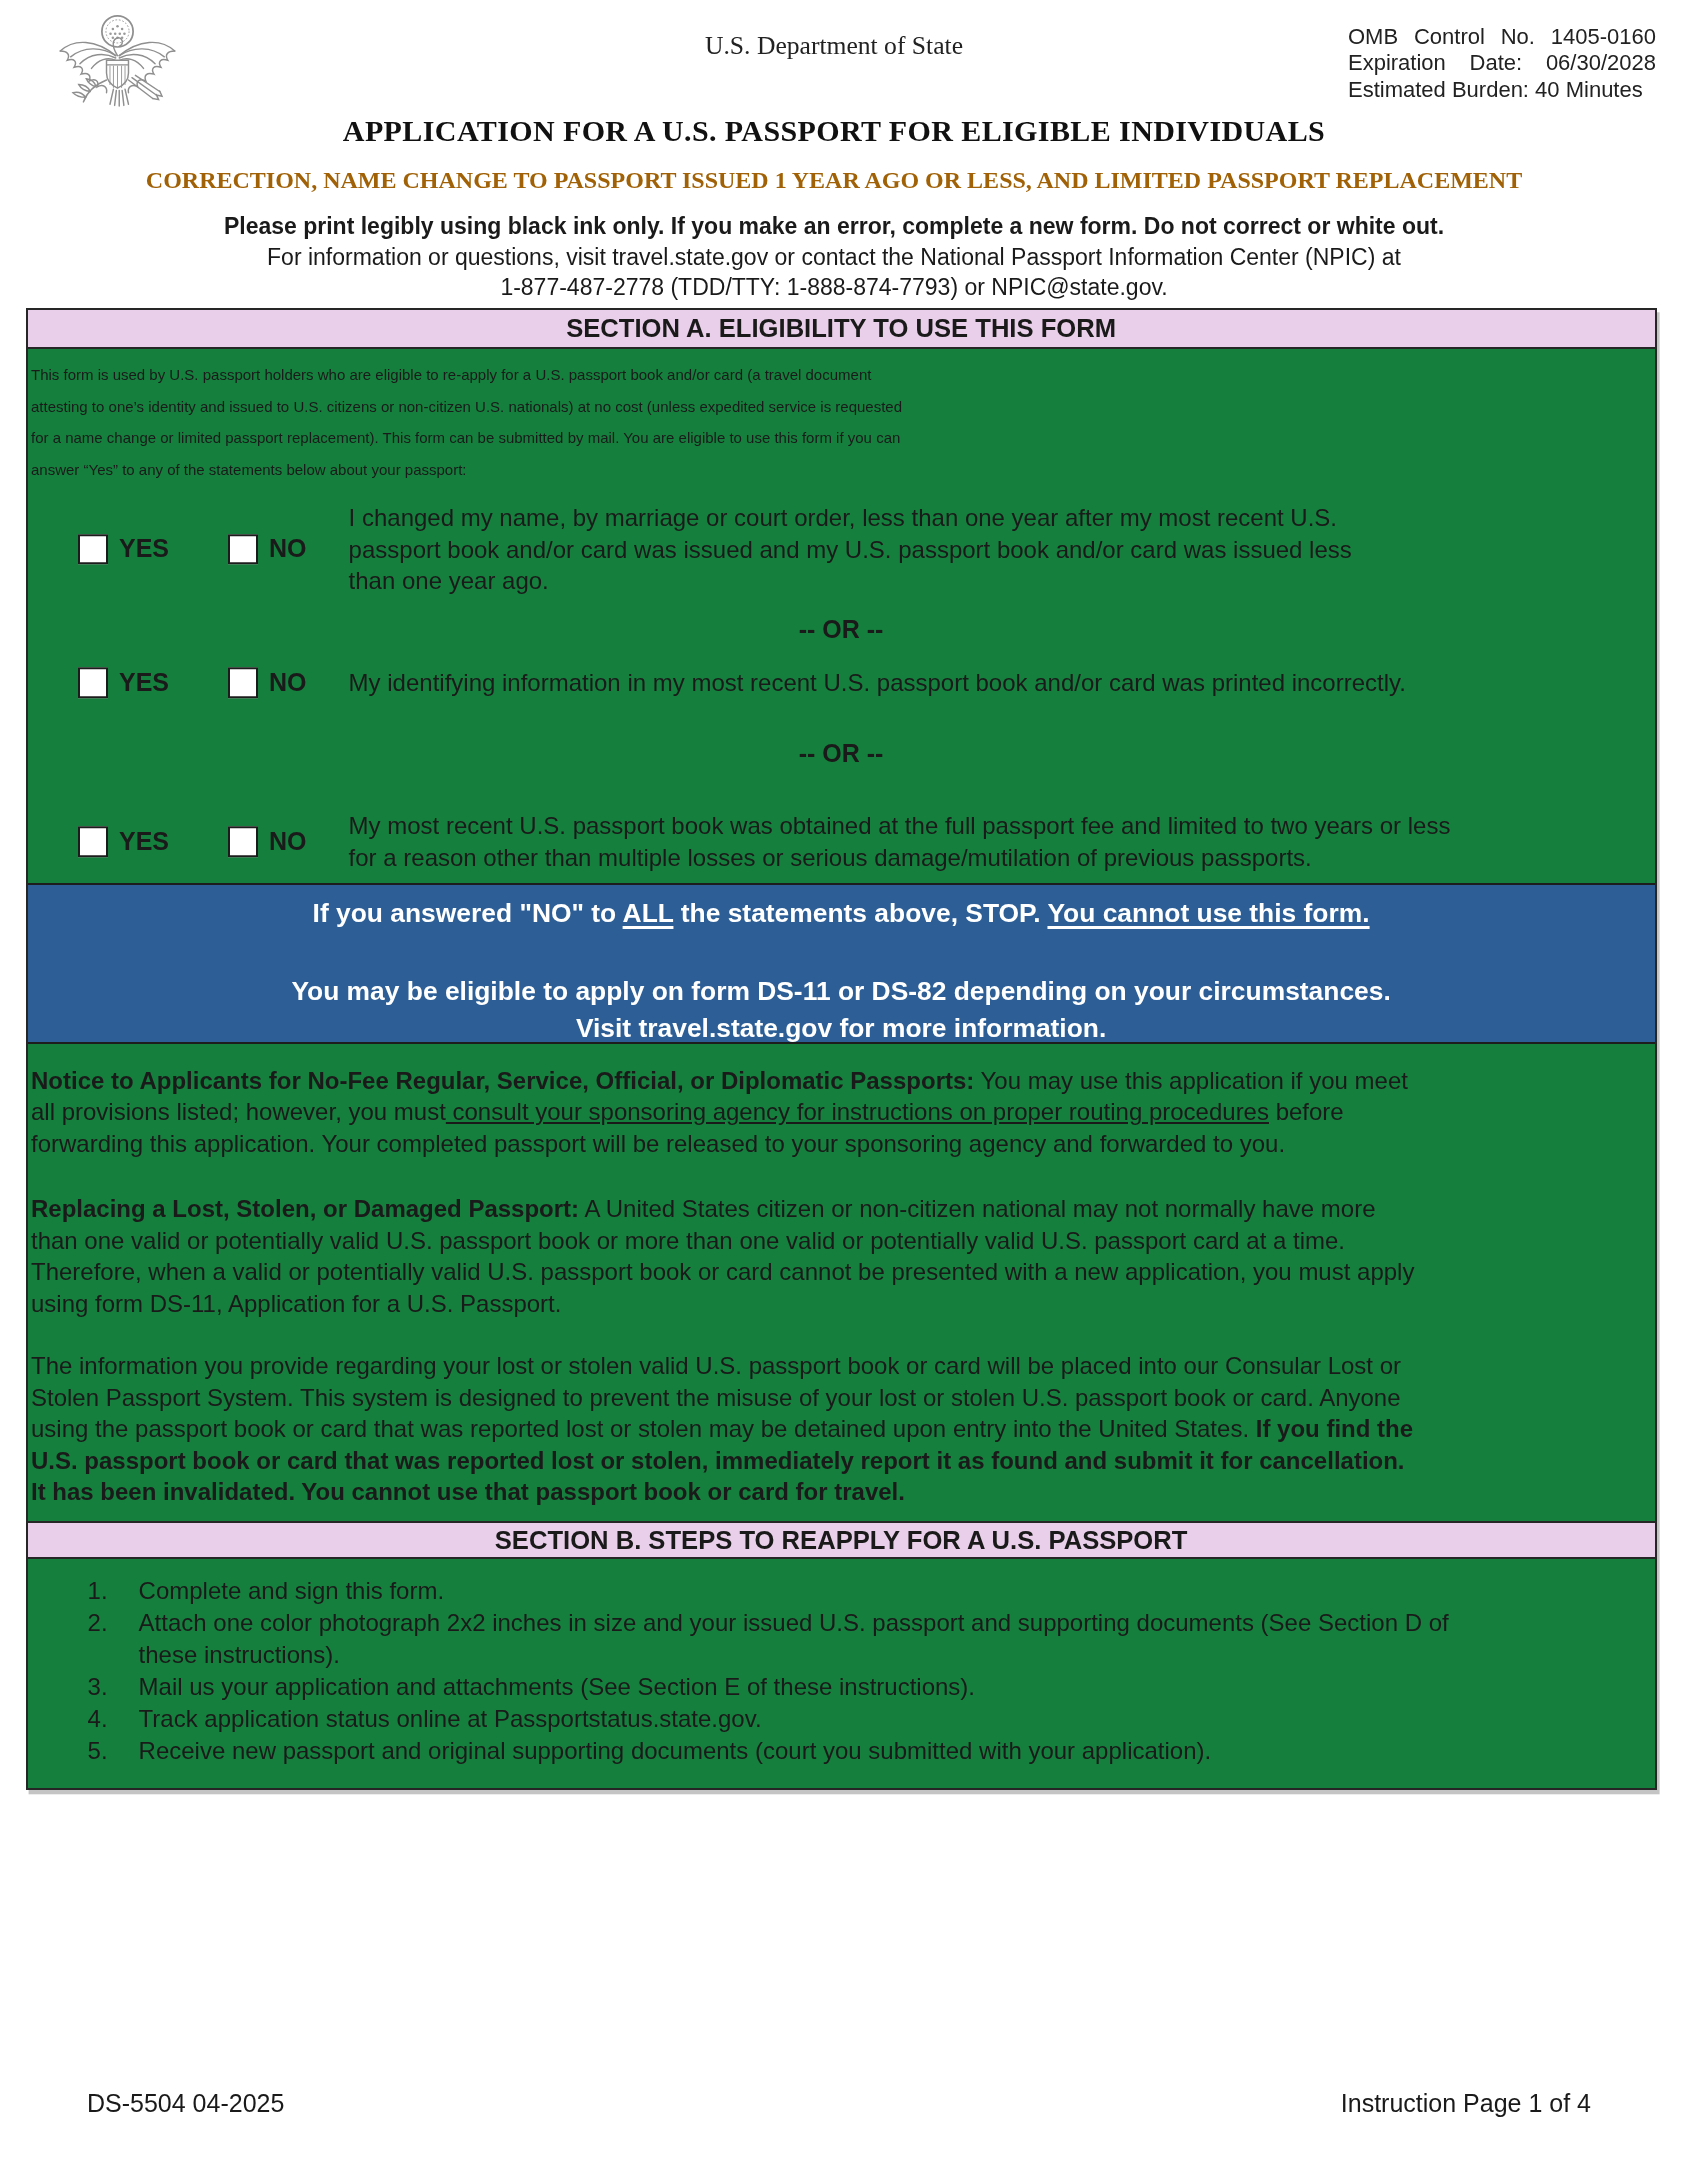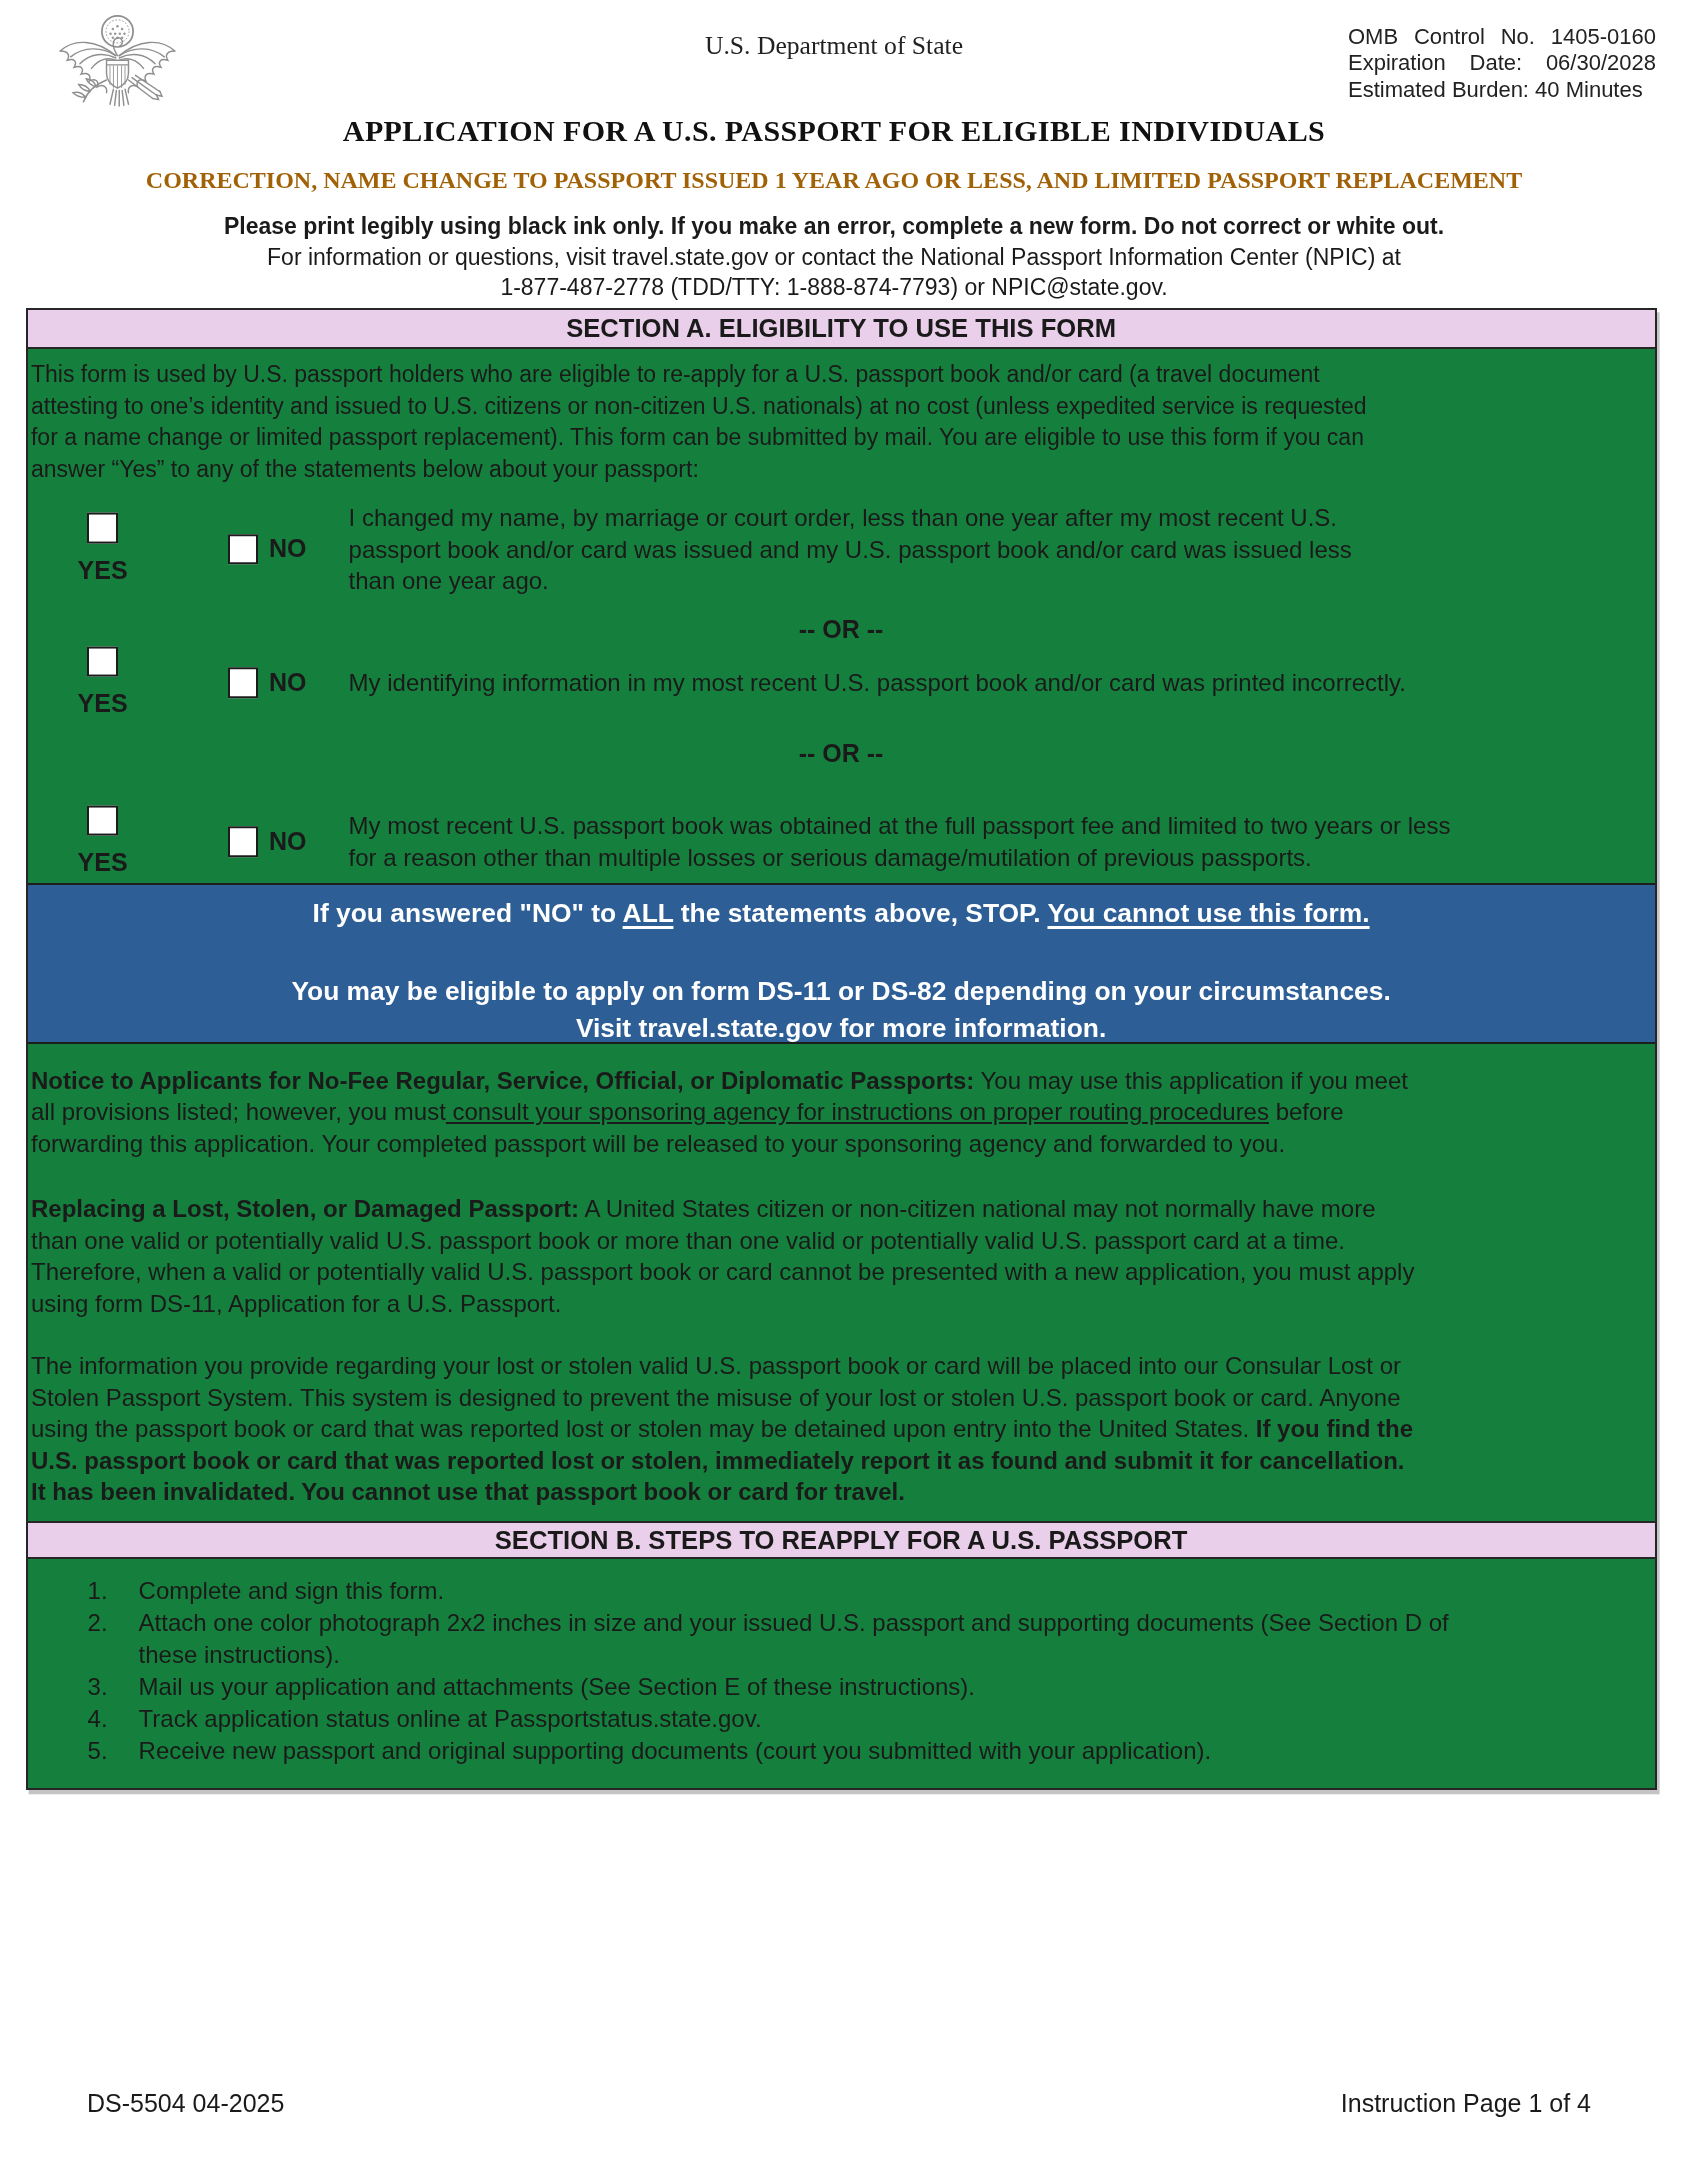--- a/index.html
+++ b/index.html
@@ -52,37 +52,37 @@
   .sec-header{
     height:37px;line-height:37px;
     background:var(--section-header-bg,#e9cfe9);
     border-bottom:2.6px solid #262626;
     text-align:center;font-weight:bold;font-size:25.6px;color:#1a1a1a;
   }
   .sec-header.sec-b{margin-top:13.6px;border-top:2.6px solid #262626;height:34px;line-height:34px;}
 
   .intro{
     margin:10.2px 5.1px 0 3.4px;
-    font-size:23px;line-height:31.5px;white-space:pre-line;
+    font-size:15px;line-height:31.5px;white-space:pre-line;
   }
   .stmt-row{
     position:relative;
     padding-left:321px;padding-right:20.4px;
     font-size:24px;line-height:31.5px;
   }
   .stmt-row.r1{margin-top:17px;}
   .stmt-row.r2{margin-top:22px;}
   .stmt-row.r3{margin-top:41px;}
   .stmt-text{white-space:pre-line;}
   .cb{
     position:absolute;top:50%;transform:translateY(-50%);
     display:flex;align-items:center;gap:11px;
     font-weight:bold;font-size:25px;
   }
-  .cb-yes{left:50px;flex-direction:column;}
+  .cb-yes{left:50px;}
   .cb-no{left:200px;text-align:right;}
   .cb .box{
     width:26.4px;height:26.4px;flex:none;
     border:2.6px solid #1c1c1c;background:#fff;cursor:pointer;
   }
   .or{
     text-align:center;font-weight:bold;font-size:25px;
     margin-top:17px;line-height:31.5px;
   }
   .or.or2{margin-top:39px;}

